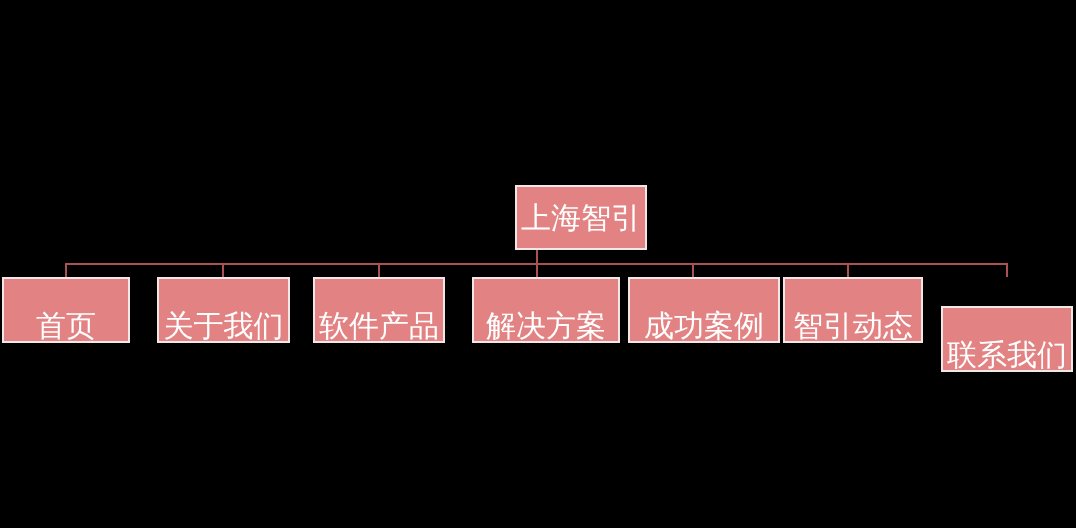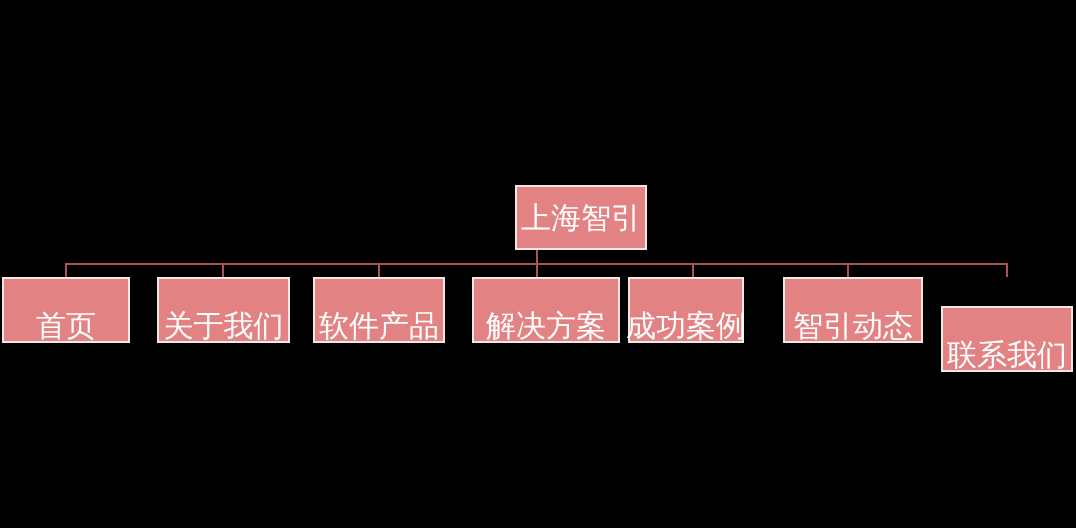--- a/index.html
+++ b/index.html
@@ -37,21 +37,21 @@
     cursor:default;
   }
   .node-root{
     left:471px; top:185px; width:132px; height:65px;margin-left:44px;
   }
   .node-child{ top:277px; height:66px;align-items:flex-end; }
   .node-child.c0{ left:2px;   width:128px; }
   .node-child.c1{ left:157px; width:133px; }
   .node-child.c2{ left:313px; width:132px; }
   .node-child.c3{ left:472px; width:148px; }
-  .node-child.c4{ left:628px; width:116px; }
+  .node-child.c4{ left:628px; width:152px; }
   .node-child.c5{ left:783px; width:140px; }
   .node-child.c6{ left:941px; width:132px;margin-top:29px; }
 
   .line{
     position:absolute;
     background:var(--connector);
   }
   .stem-root{ left:536px; top:250px; width:2px; height:15px; }
   .rail{ left:65px; top:263px; width:943px; height:2px; }
   .stub{ top:263px; width:2px; height:14px; }

